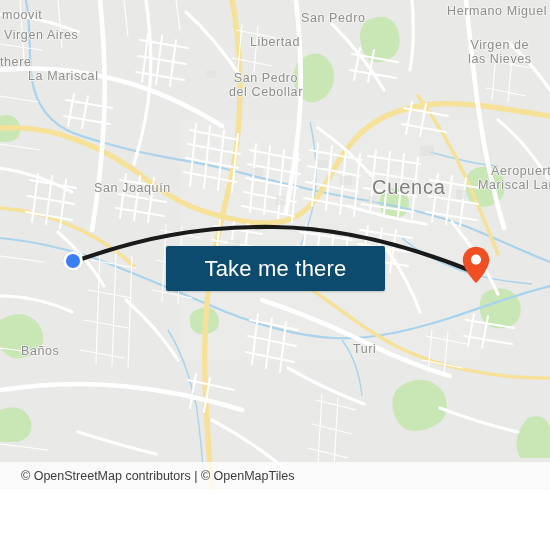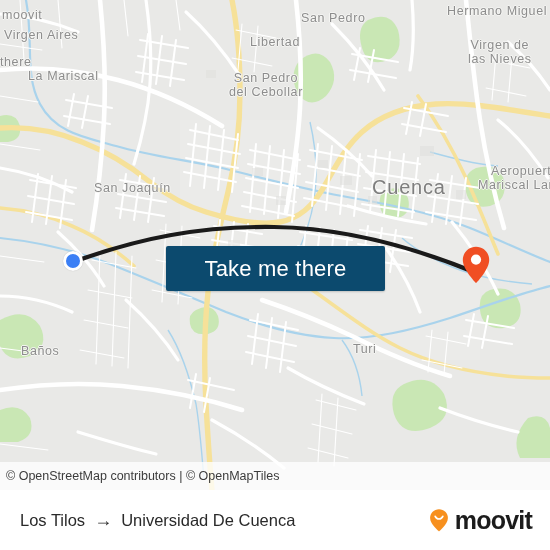--- a/index.html
+++ b/index.html
@@ -121,21 +121,21 @@
   .attribution {
     position: absolute;
     left: 0;
     top: 462px;
     width: 550px;
     height: 28px;
     background: rgba(255,255,255,0.78);
     display: flex;
     align-items: center;
     box-sizing: border-box;
-    padding-left: 6px;
+    padding-left: 21px;
   }
   .attribution-text {
     font-family: "Liberation Sans", sans-serif;
     font-size: 12.5px;
     color: #3c3c3c;
     white-space: pre;
   }
 
   
   .bottom-bar {
@@ -367,28 +367,14 @@
       </svg>
     </div>
 
     <button class="cta-button">Take me there</button>
 
     <div class="attribution">
       <span class="attribution-text">© OpenStreetMap contributors | © OpenMapTiles</span>
     </div>
   </div>
 
-  <div class="bottom-bar">
-    <div class="trip">
-      <span class="trip-text">Los Tilos</span>
-      <span class="trip-arrow">→</span>
-      <span class="trip-text">Universidad De Cuenca</span>
-    </div>
-    <div class="brand">
-      <svg width="26" height="26" viewBox="0 0 26 26">
-        <path d="M13,2.2 C8.0,2.2 4.1,6.1 4.1,11.0 C4.1,17.4 13,24.4 13,24.4 C13,24.4 21.9,17.4 21.9,11.0 C21.9,6.1 18.0,2.2 13,2.2 Z" fill="#f7901e"></path>
-        <path d="M9.2,9.4 C9.2,9.4 10.3,12.0 13.0,12.0 C15.7,12.0 16.8,9.4 16.8,9.4" fill="none" stroke="#ffffff" stroke-width="1.7" stroke-linecap="round"></path>
-      </svg>
-      <span class="brand-text">moovit</span>
-    </div>
-  </div>
 
 </div>
 
 </body></html>

